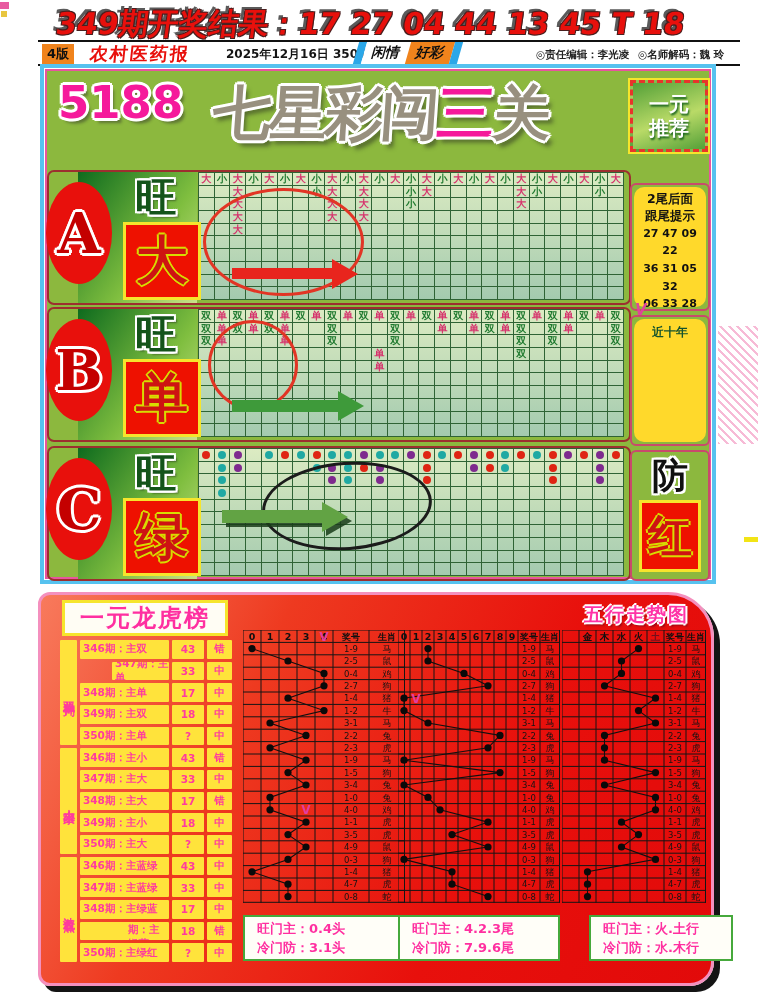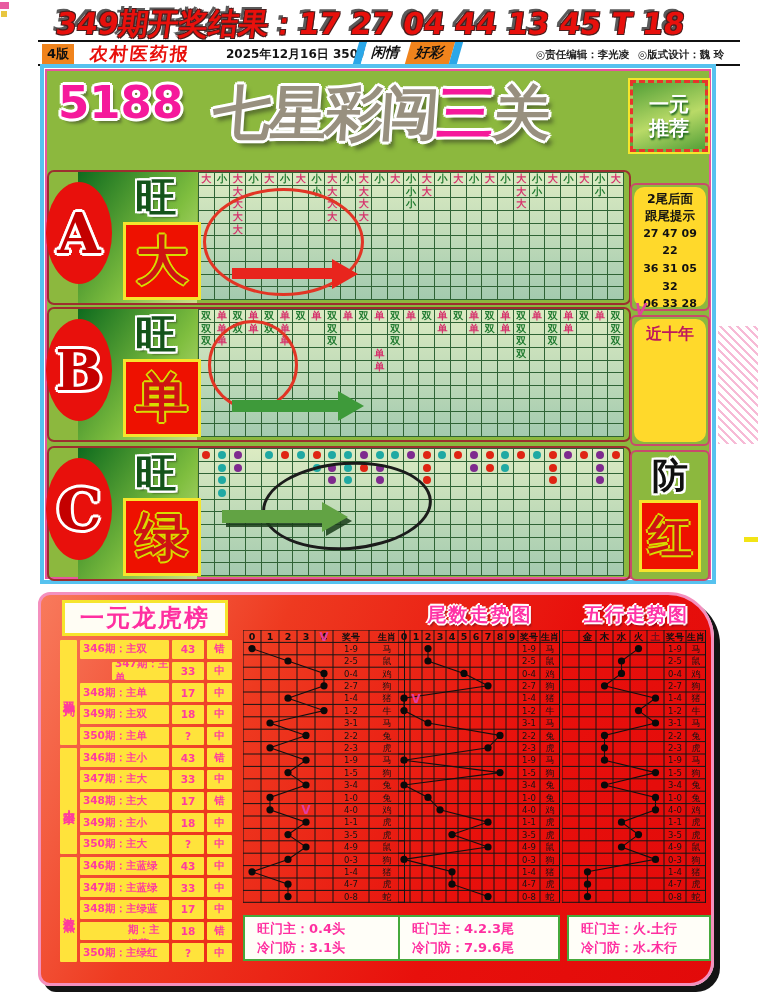--- a/index.html
+++ b/index.html
@@ -85,21 +85,21 @@
   .arrow-c{left:173px;top:54px;width:126px;height:30px;filter:drop-shadow(4px 4px 0 rgba(25,60,25,.85));}
   .arrow-c .shaft{width:100px;height:13px;background:#62a344;top:8px;}
   .arrow-c .head{left:100px;border-left:26px solid #62a344;}
   
   .side-box{position:absolute;left:583px;width:76px;border:2px solid #c94a6c;border-radius:6px;
     background:#8cb83e;}
   .side-a{top:112px;height:124px;} .side-b{top:244px;height:127px;} .side-c{top:379px;height:127px;}
   .side-inner{position:absolute;inset:2px;background:#ffd92b;border-radius:10px;text-align:center;}
   .tip-title{font-size:12.5px;font-weight:bold;color:#111;line-height:1.35;padding-top:4px;}
   .tip-num{font-size:11px;font-weight:bold;color:#111;line-height:1.6;letter-spacing:0px;}
-  .ten-label{font-size:16px;font-weight:bold;color:#be185d;padding-top:5px;}
+  .ten-label{font-size:12px;font-weight:bold;color:#14532d;padding-top:5px;}
   .fang-label{position:absolute;left:0;right:0;top:0px;text-align:center;font-size:36px;font-weight:bold;
     color:#101010;text-shadow:-2px 0 0 #fff,2px 0 0 #fff,0 -2px 0 #fff,0 2px 0 #fff,-2px -2px 0 #fff,2px -2px 0 #fff,-2px 2px 0 #fff,2px 2px 0 #fff;}
   .fang-box{position:absolute;left:7px;top:48px;width:56px;height:66px;background:#ee1100;
     border:3px solid #f6e52c;display:flex;align-items:center;justify-content:center;}
   .fang-box span{font-size:44px;font-weight:bold;color:#ce1312;
     text-shadow:-2px 0 0 #d8dc00,2px 0 0 #d8dc00,0 -2px 0 #d8dc00,0 2px 0 #d8dc00;}
   .v-mark{position:absolute;left:588px;top:230px;color:#e0459b;font-weight:bold;font-size:15px;
     font-style:italic;z-index:6;}
   
   .hatch{position:absolute;left:718px;top:326px;width:40px;height:118px;
@@ -122,21 +122,21 @@
     border-radius:1px;}
   .chart-title{position:absolute;top:7px;height:24px;font-size:19px;font-weight:bold;color:#ff33a6;
     letter-spacing:2px;text-align:center;
     text-shadow:-2px 0 0 #fff,2px 0 0 #fff,0 -2px 0 #fff,0 2px 0 #fff,-1px -1px 0 #fff,1px 1px 0 #fff,2px 3px 2px rgba(60,0,30,.5);}
   #ct-0{left:200px;width:150px;} #ct-1{left:364px;width:150px;} #ct-2{left:528px;width:135px;}
   .chart{position:absolute;top:35px;}
   #chart-0{left:202px;} #chart-1{left:357px;} #chart-2{left:521px;}
   .pred{position:absolute;top:320px;height:46px;background:#fffef8;border:2px solid #46a93c;
     color:#ff2fa0;font-weight:bold;font-size:13px;display:flex;flex-direction:column;
     justify-content:center;padding-left:12px;gap:1px;box-sizing:border-box;}
-  #pred-0{left:202px;width:162px;} #pred-1{left:357px;width:162px;} #pred-2{left:526px;width:144px;}
+  #pred-0{left:202px;width:162px;} #pred-1{left:357px;width:162px;} #pred-2{left:548px;width:144px;}
 </style>
 </head>
 <body>
 
 <div class="page">
 
   <div class="corner-pink"></div>
   <div class="corner-yel"></div>
 
   <div class="top-result">349期开奖结果：17 27 04 44 13 45 T 18</div>
@@ -145,21 +145,21 @@
     <div class="mh-edition">4版</div>
     <div class="mh-paper">农村医药报</div>
     <div class="mh-date">2025年12月16日  350期</div>
     <div class="mh-stripes">
       <div class="st st-b"></div>
       <div class="st st-w">闲情</div>
       <div class="st st-o">好彩</div>
       <div class="st st-b"></div>
     </div>
     <div class="mh-editor">◎责任编辑：李光凌</div>
-    <div class="mh-designer">◎版式设计：魏 玲</div>
+    <div class="mh-designer">◎名师解码：魏 玲</div>
   </div>
 
   <div class="main-panel">
     <div class="code5188">5188</div>
     <div class="big-title"><span>七星彩闯</span><span class="mid">三</span><span>关</span></div>
     <div class="badge">
       <div>一元</div>
       <div>推荐</div>
     </div>
 
@@ -1196,21 +1196,20 @@
         <div class="tcell tcell-c" style="grid-area: 13 / 3;">17</div>
         <div class="tcell tcell-c" style="grid-area: 13 / 4;">中</div>
         <div class="tcell tcell-l" style="grid-area: 14 / 2; padding-left: 48px;">349期：主绿蓝</div>
         <div class="tcell tcell-c" style="grid-area: 14 / 3;">18</div>
         <div class="tcell tcell-c" style="grid-area: 14 / 4;">错</div>
         <div class="tcell tcell-l" style="grid-area: 15 / 2;">350期：主绿红</div>
         <div class="tcell tcell-c" style="grid-area: 15 / 3;">?</div>
         <div class="tcell tcell-c" style="grid-area: 15 / 4;">中</div>
       </div>
 
-    <div class="chart-title" id="ct-1">尾数走势图</div>
     <div class="chart-title" id="ct-2">五行走势图</div>
 
     <div class="chart" id="chart-0"><svg width="162" height="272.8">
           <line x1="0" y1="0" x2="0" y2="272.8" stroke="#151515" stroke-width="1"></line>
           <line x1="18" y1="0" x2="18" y2="272.8" stroke="#151515" stroke-width="1"></line>
           <line x1="36" y1="0" x2="36" y2="272.8" stroke="#151515" stroke-width="1"></line>
           <line x1="54" y1="0" x2="54" y2="272.8" stroke="#151515" stroke-width="1"></line>
           <line x1="72" y1="0" x2="72" y2="272.8" stroke="#151515" stroke-width="1"></line>
           <line x1="90" y1="0" x2="90" y2="272.8" stroke="#151515" stroke-width="1"></line>
           <line x1="126" y1="0" x2="126" y2="272.8" stroke="#151515" stroke-width="1"></line>

